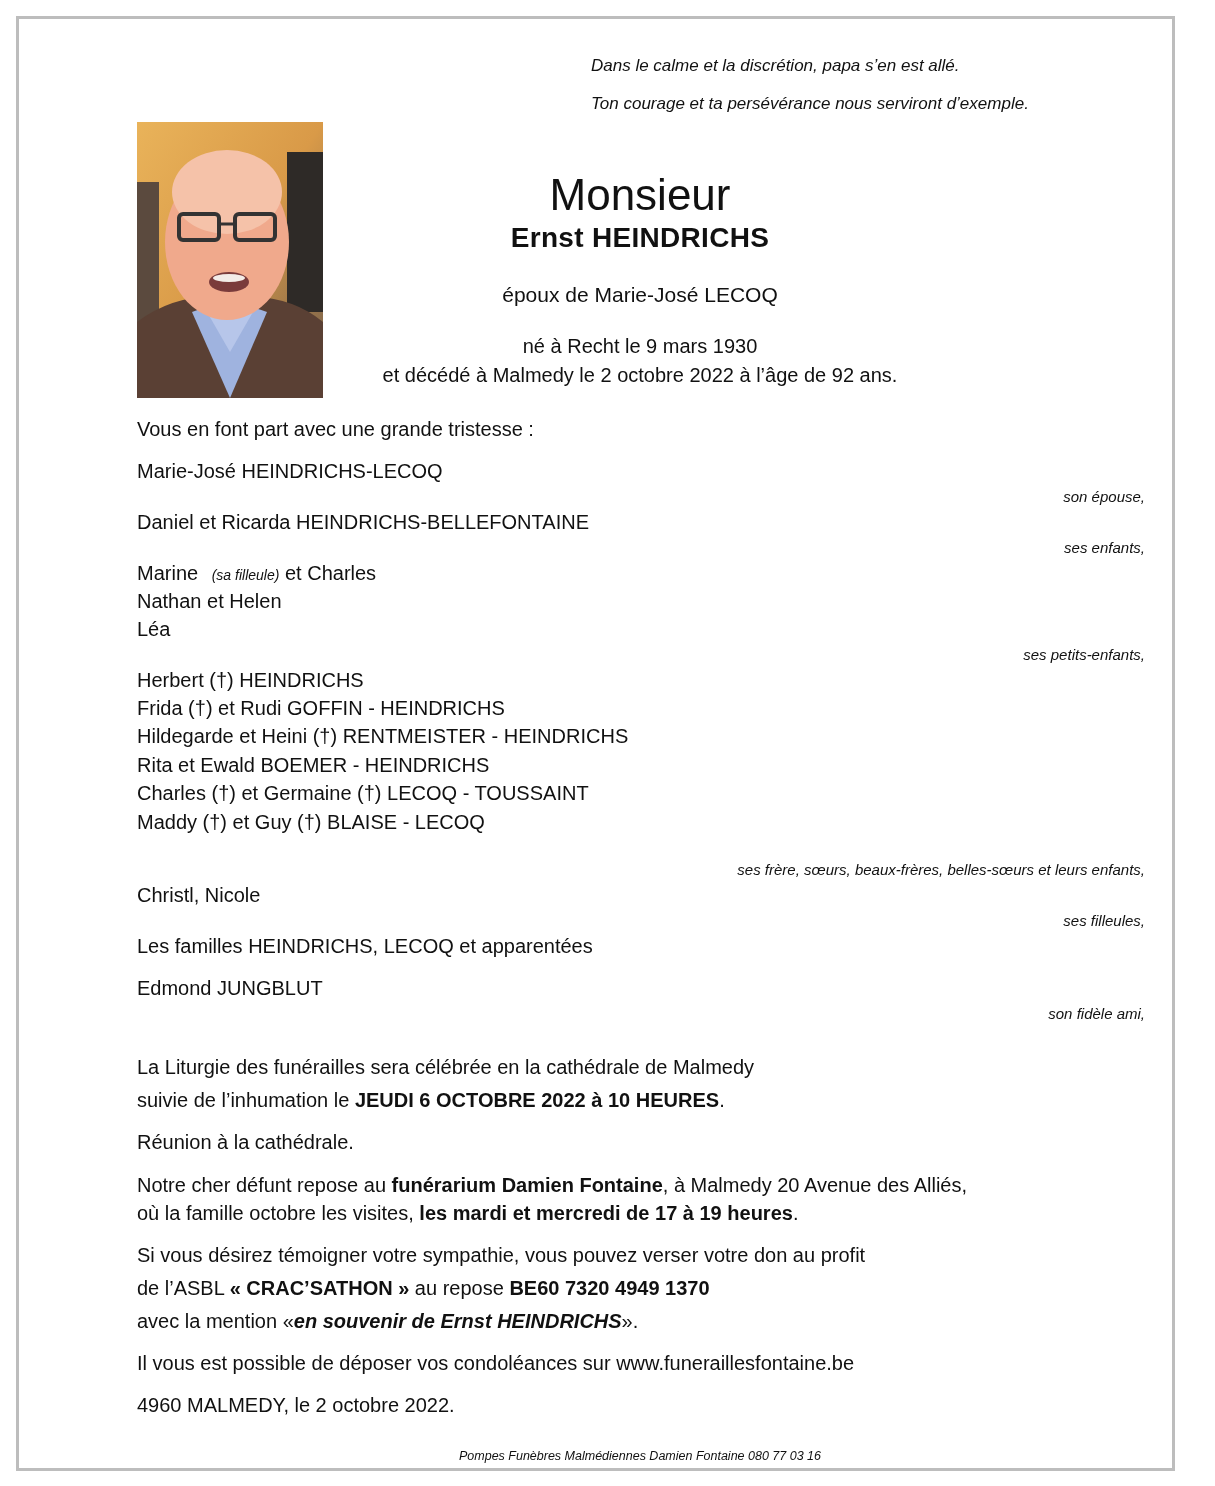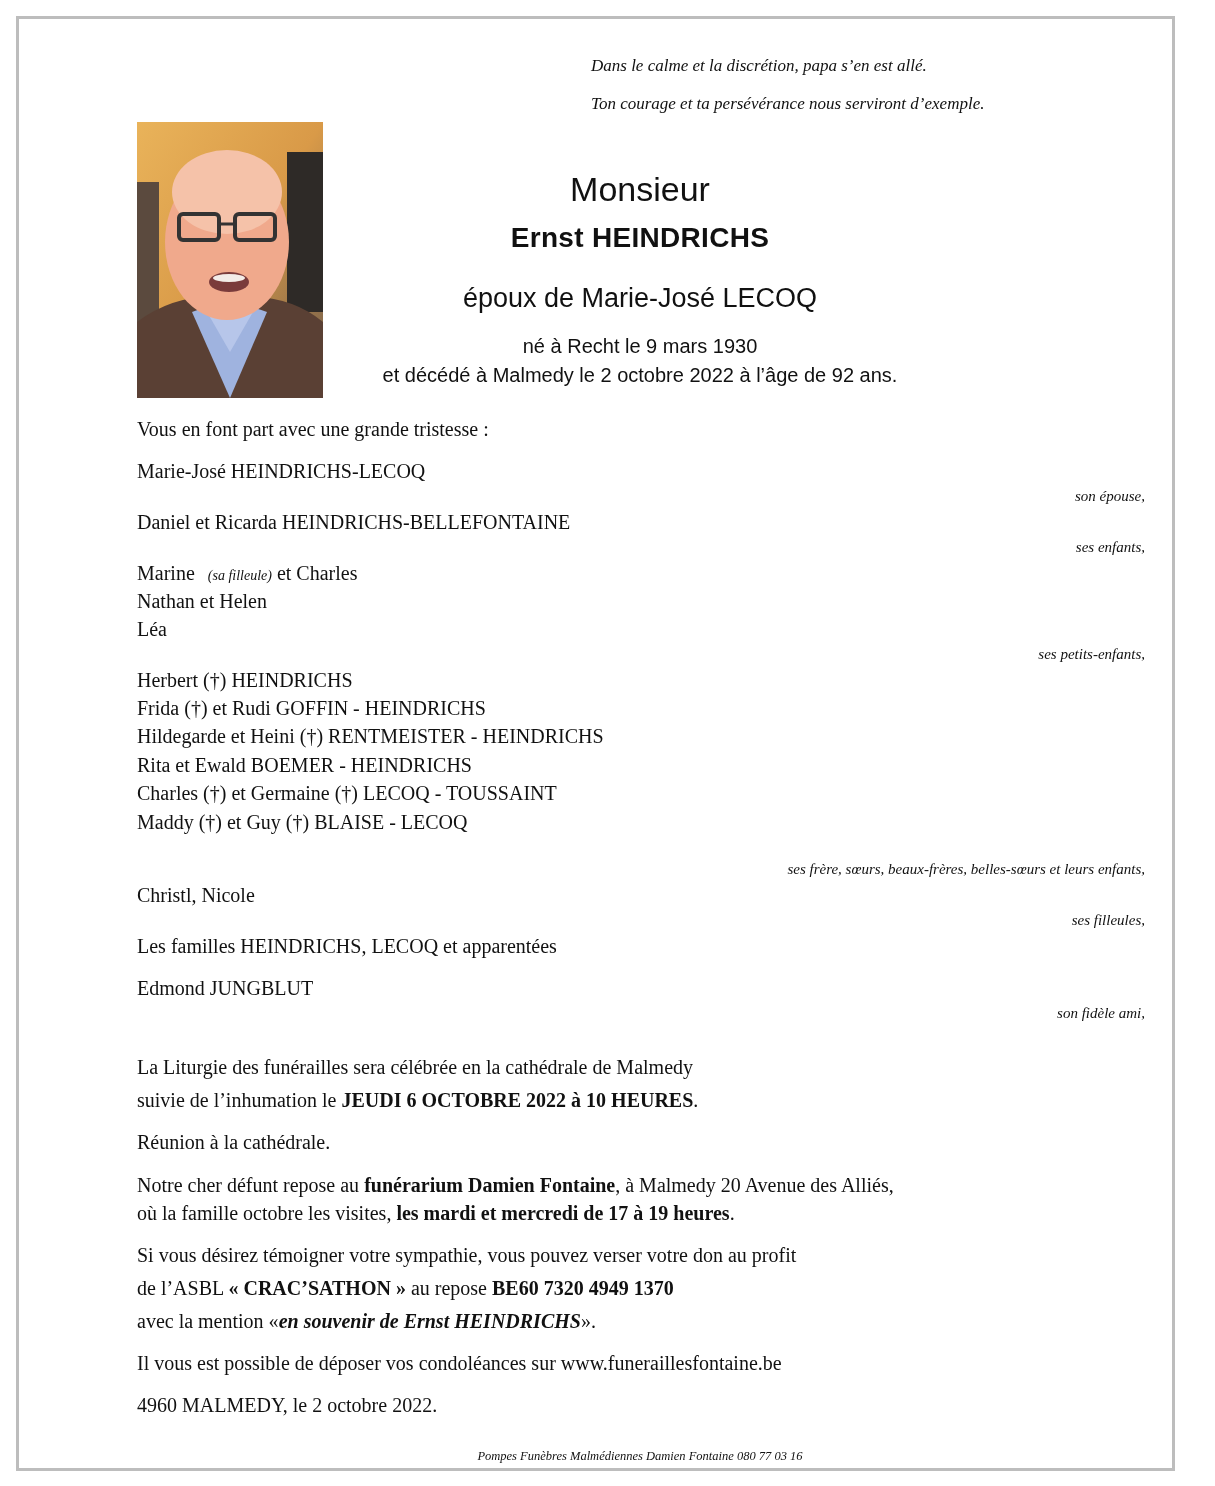--- a/index.html
+++ b/index.html
@@ -1,26 +1,26 @@
 <!DOCTYPE html>
 <html><head>
 <meta charset="utf-8">
 <style>
   html, body { margin: 0; padding: 0; background: #ffffff; }
   body { width: 1215px; height: 1486px; position: relative; overflow: hidden;
          font-family: "Liberation Sans", sans-serif; color: #111; }
   .frame { position: absolute; left: 16px; top: 16px; width: 1153px; height: 1449px;
            border: 3px solid #bdbdbd; box-sizing: content-box; }
-  .abs { position: absolute; white-space: nowrap; font-family: Liberation Serif, serif; }
+  .abs { position: absolute; white-space: nowrap; }
   .quote { font-style: italic; font-size: 17px; left: 591px; }
   .photo { position: absolute; left: 137px; top: 122px; width: 186px; height: 276px; overflow: hidden; }
   .center { position: absolute; left: 340px; width: 600px; text-align: center; }
-  .title { font-size: 34px; top: 170px; }
+  .title { font-size: 44px; top: 170px; }
   .name { font-size: 28px; font-weight: bold; top: 222px; letter-spacing: 0.3px; }
-  .spouse { font-size: 27px; top: 283px; }
+  .spouse { font-size: 21px; top: 283px; }
   .dates { font-size: 20px; top: 332px; line-height: 29px; }
   .body { font-size: 20px; left: 137px; }
   .rel { font-style: italic; font-size: 15px; right: 70px; text-align: right; }
   .small-it { font-style: italic; font-size: 14px; margin-left: 8px; }
   b { font-weight: bold; }
   .footer { font-style: italic; font-size: 12.5px; left: 0; width: 1280px; text-align: center; top: 1449px; }
 </style>
 </head>
 <body>
 

